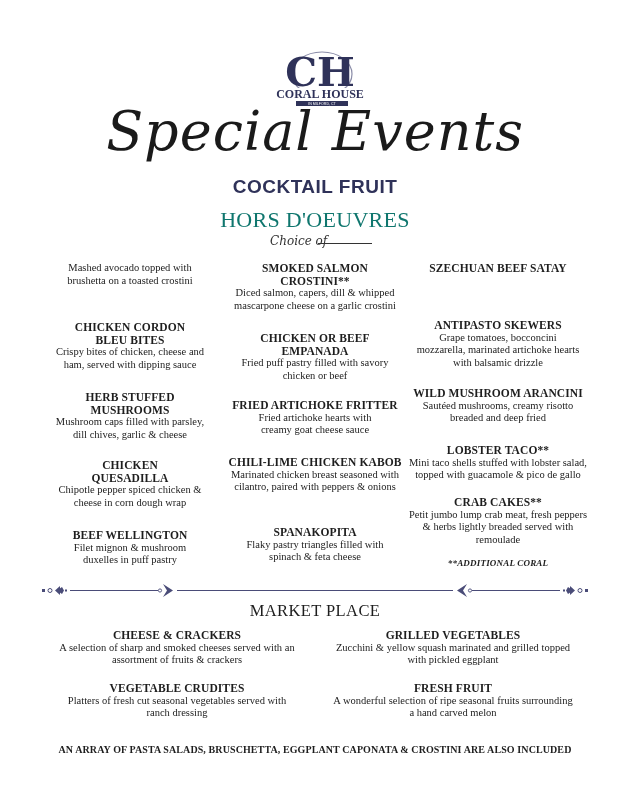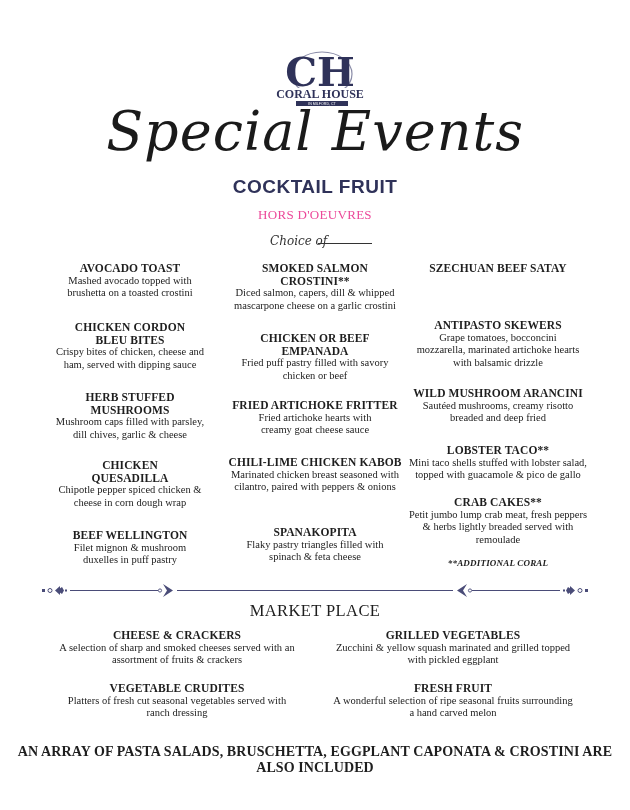--- a/index.html
+++ b/index.html
@@ -14,21 +14,21 @@
       font-family: "DejaVu Serif", serif; font-style: italic; font-size: 54px;
       color: #1a1a1a; letter-spacing: 1px; font-weight: normal;
     }
     .cocktail {
       left: 0; width: 630px; top: 176px; text-align: center;
       font-family: "Liberation Sans", sans-serif; font-weight: bold; font-size: 19px;
       color: #2f3259; letter-spacing: 0.5px;
     }
     .hors {
       left: 0; width: 630px; top: 207px; text-align: center;
-      font-size: 13px; font-weight: normal; color: #ec4899; letter-spacing: 0.3px;
+      font-size: 22px; font-weight: normal; color: #0f766e; letter-spacing: 0.3px;
     }
     .choice { left: 270px; top: 232px; width: 110px; height: 16px; }
     .choice-text {
       font-family: "DejaVu Serif", serif; font-style: italic; font-size: 12px; color: #333;
       position: absolute; left: 0; top: 2px;
     }
     .choice-line { position: absolute; left: 48px; top: 11px; width: 54px; height: 1px; background: #333; }
     .col { position: absolute; width: 200px; text-align: center; }
     .item { position: absolute; left: 0; width: 200px; text-align: center; }
     .item-name {
@@ -38,21 +38,21 @@
     .add-charge {
       font-weight: bold; font-style: italic; font-size: 9px; color: #222; letter-spacing: 0.2px;
     }
     .divider { left: 40px; top: 580px; width: 550px; height: 20px; }
     .market-title {
       left: 0; width: 630px; top: 601px; text-align: center; font-size: 16.5px; color: #1e1e1e;
       letter-spacing: 0.4px;
     }
     .mp-item { position: absolute; width: 260px; text-align: center; }
     .footer-note {
-      left: 0; width: 630px; top: 744px; text-align: center; font-weight: bold; font-size: 14px;
+      left: 0; width: 630px; top: 744px; text-align: center; font-weight: bold; font-size: 10px;
       color: #1e1e1e; letter-spacing: 0.1px;
     }
   </style>
 </head>
 <body>
 
 <div class="abs logo">
   <svg width="100" height="66" viewBox="0 0 100 66">
     <ellipse cx="52" cy="30" rx="30" ry="22" fill="none" stroke="#8a8ca8" stroke-width="1.2"></ellipse>
     <text x="50" y="42" text-anchor="middle" font-family="DejaVu Serif, serif" font-size="40" font-weight="bold" fill="#2f3259">CH</text>
@@ -66,21 +66,20 @@
 <div class="abs script-title">Special Events</div>
 <div class="abs cocktail">COCKTAIL FRUIT</div>
 <div class="abs hors">HORS D'OEUVRES</div>
 <div class="abs choice">
   <span class="choice-text">Choice of</span>
   <span class="choice-line"></span>
 </div>
 
 <div class="col" style="left:30px; top:262px;">
   <div class="item" style="top:0px;">
-    <div class="item-name">AVOCADO TOAST</div>
     <div class="item-desc" style="padding:0 22px;">Mashed avocado topped with brushetta on a toasted crostini</div>
   </div>
   <div class="item" style="top:59px; padding:0 30px; box-sizing:border-box;">
     <div class="item-name">CHICKEN CORDON BLEU BITES</div>
   </div>
   <div class="item" style="top:84px;">
     <div class="item-desc" style="padding:0 20px;">Crispy bites of chicken, cheese and ham, served with dipping sauce</div>
   </div>
   <div class="item" style="top:129px; padding:0 40px; box-sizing:border-box;">
     <div class="item-name">HERB STUFFED MUSHROOMS</div>

